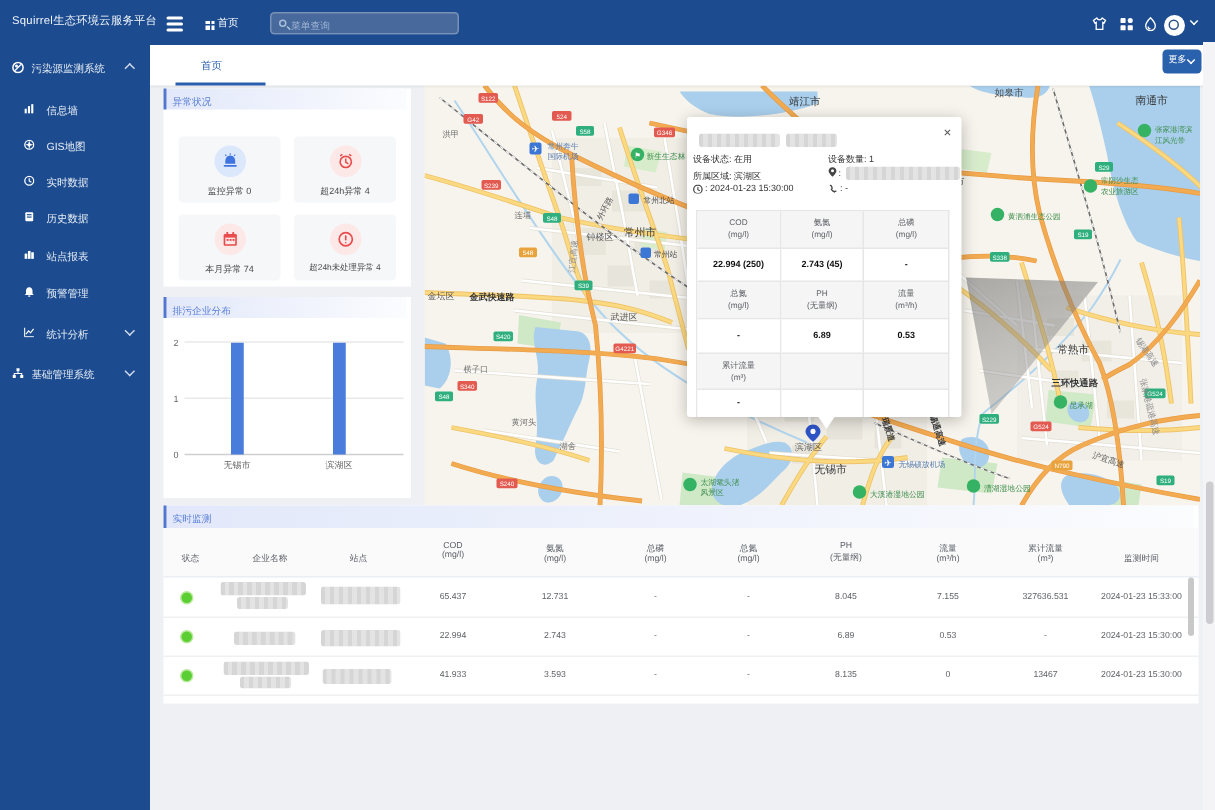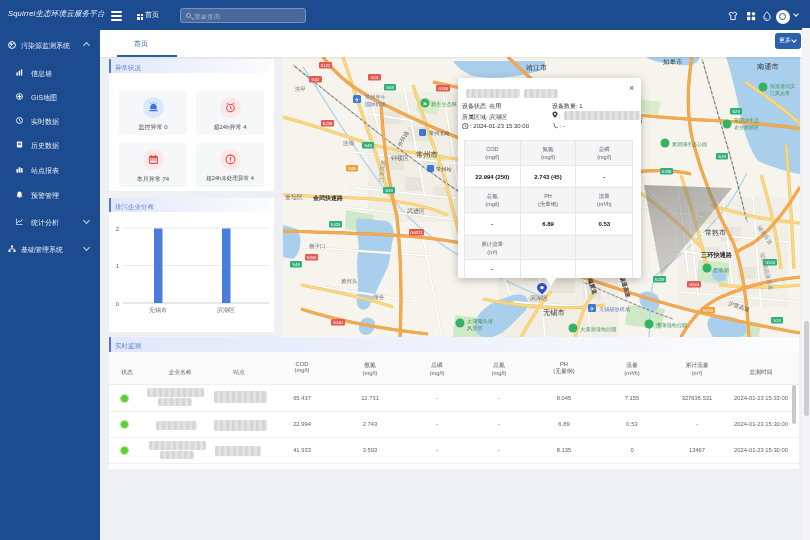--- a/index.html
+++ b/index.html
@@ -1,21 +1,21 @@
 <!DOCTYPE html>
 <html><head>
 <meta charset="utf-8">
 <style>
 *{margin:0;padding:0;box-sizing:border-box;}
 html,body{width:810px;height:540px;overflow:hidden;}
 body{font-family:"Liberation Sans",sans-serif;background:#eef0f4;position:relative;}
 .abs{position:absolute;}
 
 #header{position:absolute;left:0;top:0;width:810px;height:28px;background:#1c4c8f;z-index:30;}
-#logo{position:absolute;left:8px;top:9px;color:#f2f6fc;font-size:7.5px;letter-spacing:.2px;font-style:italic;}
+#logo{position:absolute;left:8px;top:9px;color:#f2f6fc;font-size:7.5px;letter-spacing:.2px;}
 .hline{position:absolute;left:111px;width:11px;height:1.8px;background:#fff;border-radius:1px;}
 #navhome{position:absolute;left:145px;top:10px;color:#fff;font-size:7px;}
 #gridicon{position:absolute;left:137px;top:13.5px;width:6px;height:6px;}
 #gridicon div{position:absolute;background:#fff;width:2.5px;height:2.5px;}
 #searchbox{position:absolute;left:180px;top:8px;width:126px;height:15px;background:#47699c;border:0.5px solid rgba(255,255,255,0.28);border-radius:3px;}
 #searchbox .mag{position:absolute;left:5px;top:3.5px;width:5px;height:5px;border:1px solid #aabedb;border-radius:50%;}
 #searchbox .magh{position:absolute;left:9.5px;top:9px;width:2.5px;height:1px;background:#aabedb;transform:rotate(45deg);}
 #searchbox .ph{position:absolute;left:13px;top:4px;font-size:6.5px;color:#9fb4d4;}
 .hicon{position:absolute;top:11px;color:#fff;}
 #avatar{position:absolute;left:776px;top:10px;width:14px;height:14px;border-radius:50%;background:#fff;}

